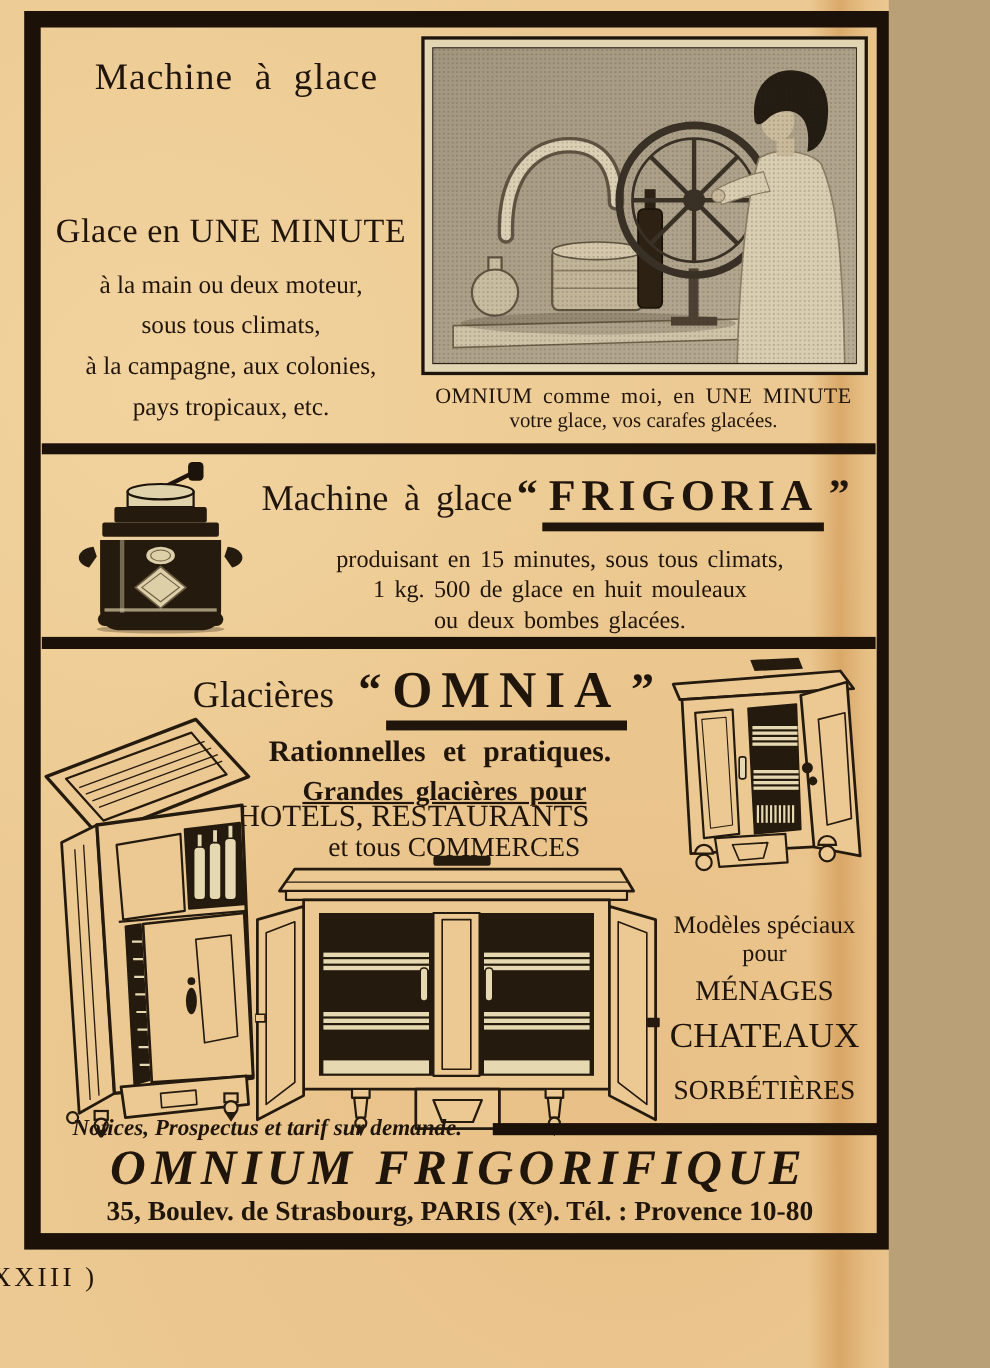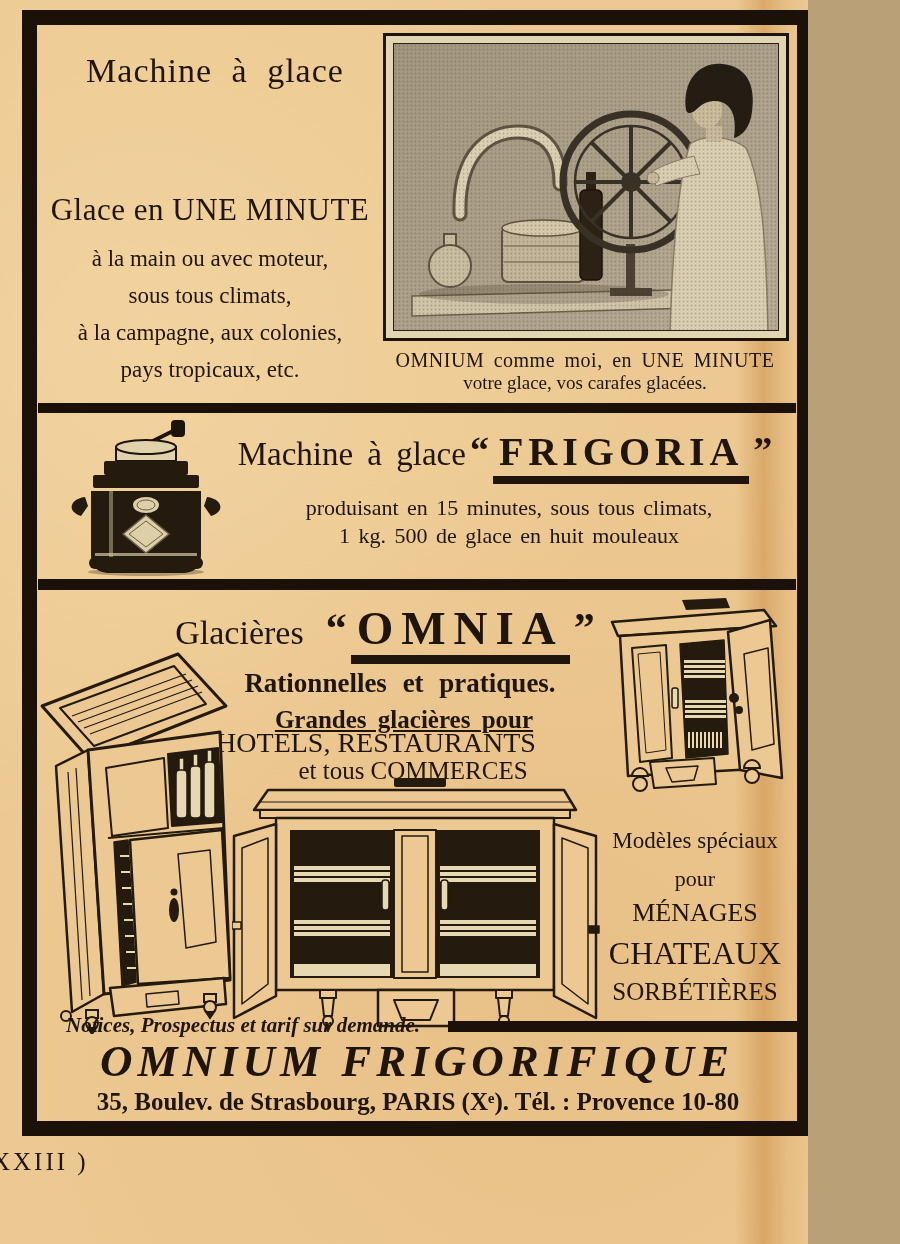--- a/index.html
+++ b/index.html
@@ -56,21 +56,21 @@
   
   .omnia-head{left:148px;top:604px;width:474px;white-space:nowrap;}
   .omnia-head .intro{font-size:34px;margin-right:18px;}
   .omnia-head .q{font-size:42px;font-weight:bold;vertical-align:2px;}
   .omnia-head .u-word{font-size:47px;font-weight:bold;letter-spacing:8px;border-bottom-width:9px;padding-bottom:2px;}
   .omnia-tag{left:182px;top:668px;width:436px;font-size:27px;font-weight:bold;word-spacing:9px;}
   .omnia-aud0{left:226px;top:706px;width:356px;font-size:25px;font-weight:bold;word-spacing:5px;text-decoration:underline;}
   .omnia-aud1{left:176px;top:727px;width:400px;font-size:28px;}
   .omnia-aud2{left:238px;top:757px;width:350px;font-size:25px;}
   .models{left:596px;top:828px;width:198px;}
-  .models .m0{font-size:23px;margin-bottom:12px;}
+  .models .m0{font-size:23px;}
   .models .m1{font-size:22px;margin-bottom:6px;}
   .models .m2{font-size:26px;margin-bottom:7px;}
   .models .m3{font-size:32px;}
   .models-extra{left:596px;top:978px;width:198px;font-size:25px;}
 
   
   .notice{left:66px;top:1013px;font-size:21px;font-style:italic;font-weight:bold;white-space:nowrap;}
   .footer-bar{left:448px;top:1021px;width:356px;height:11px;}
   .company{left:38px;top:1035px;width:758px;font-size:45px;font-weight:bold;letter-spacing:5px;white-space:nowrap;font-style:italic;}
   .address{left:42px;top:1088px;width:752px;font-size:25px;font-weight:bold;white-space:nowrap;}
@@ -80,21 +80,21 @@
 </head>
 <body>
 
 <div class="page">
 
   <div class="ad-frame"></div>
 
   <div class="abs c rapide-intro">Machine à glace</div>
   <div class="abs c rapide-sub">Glace en UNE MINUTE</div>
   <div class="abs c rapide-body">
-    <div>à la main ou avec moteur,</div>
+    <div>à la main ou deux moteur,</div>
     <div>sous tous climats,</div>
     <div>à la campagne, aux colonies,</div>
     <div>pays tropicaux, etc.</div>
   </div>
 
   <div class="abs photo-outer">
     <div class="photo-inner">
       <svg width="386" height="288" viewBox="0 0 386 288">
         <defs>
           <pattern id="ht" width="4" height="4" patternUnits="userSpaceOnUse">
@@ -178,20 +178,21 @@
   </div>
   <div class="abs c frig-head">
     <span class="intro">Machine à glace</span>
     <span class="q">“</span>
     <span class="u-word">FRIGORIA</span>
     <span class="q">”</span>
   </div>
   <div class="abs c frig-body">
     <div>produisant en 15 minutes, sous tous climats,</div>
     <div>1 kg. 500 de glace en huit mouleaux</div>
+    <div>ou deux bombes glacées.</div>
   </div>
 
   <div class="abs divider" style="left:38px;top:579px;width:758px;height:11px;"></div>
 
   <div class="abs c omnia-head">
     <span class="intro">Glacières</span>
     <span class="q">“</span>
     <span class="u-word">OMNIA</span>
     <span class="q">”</span>
   </div>

